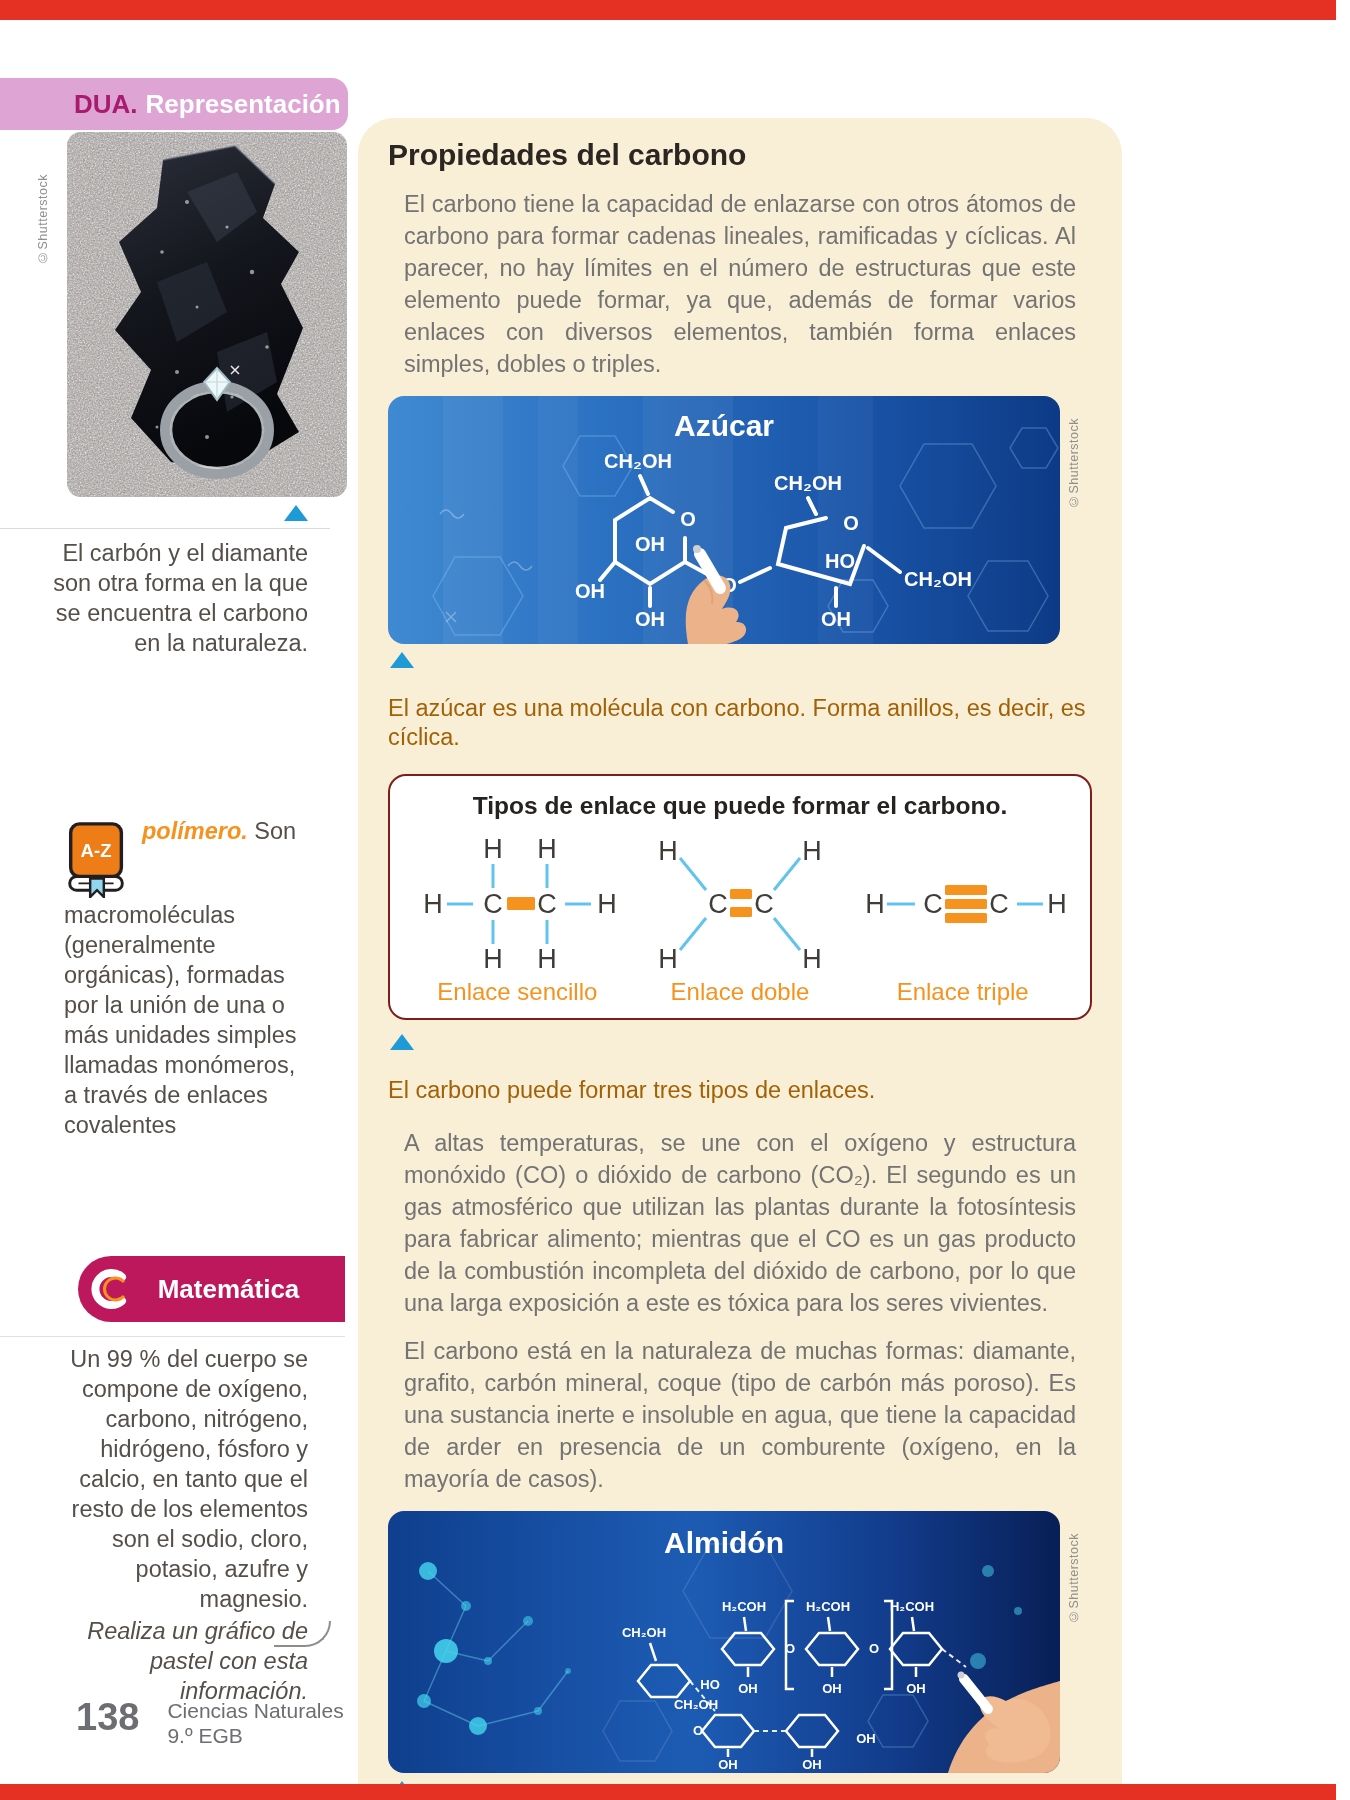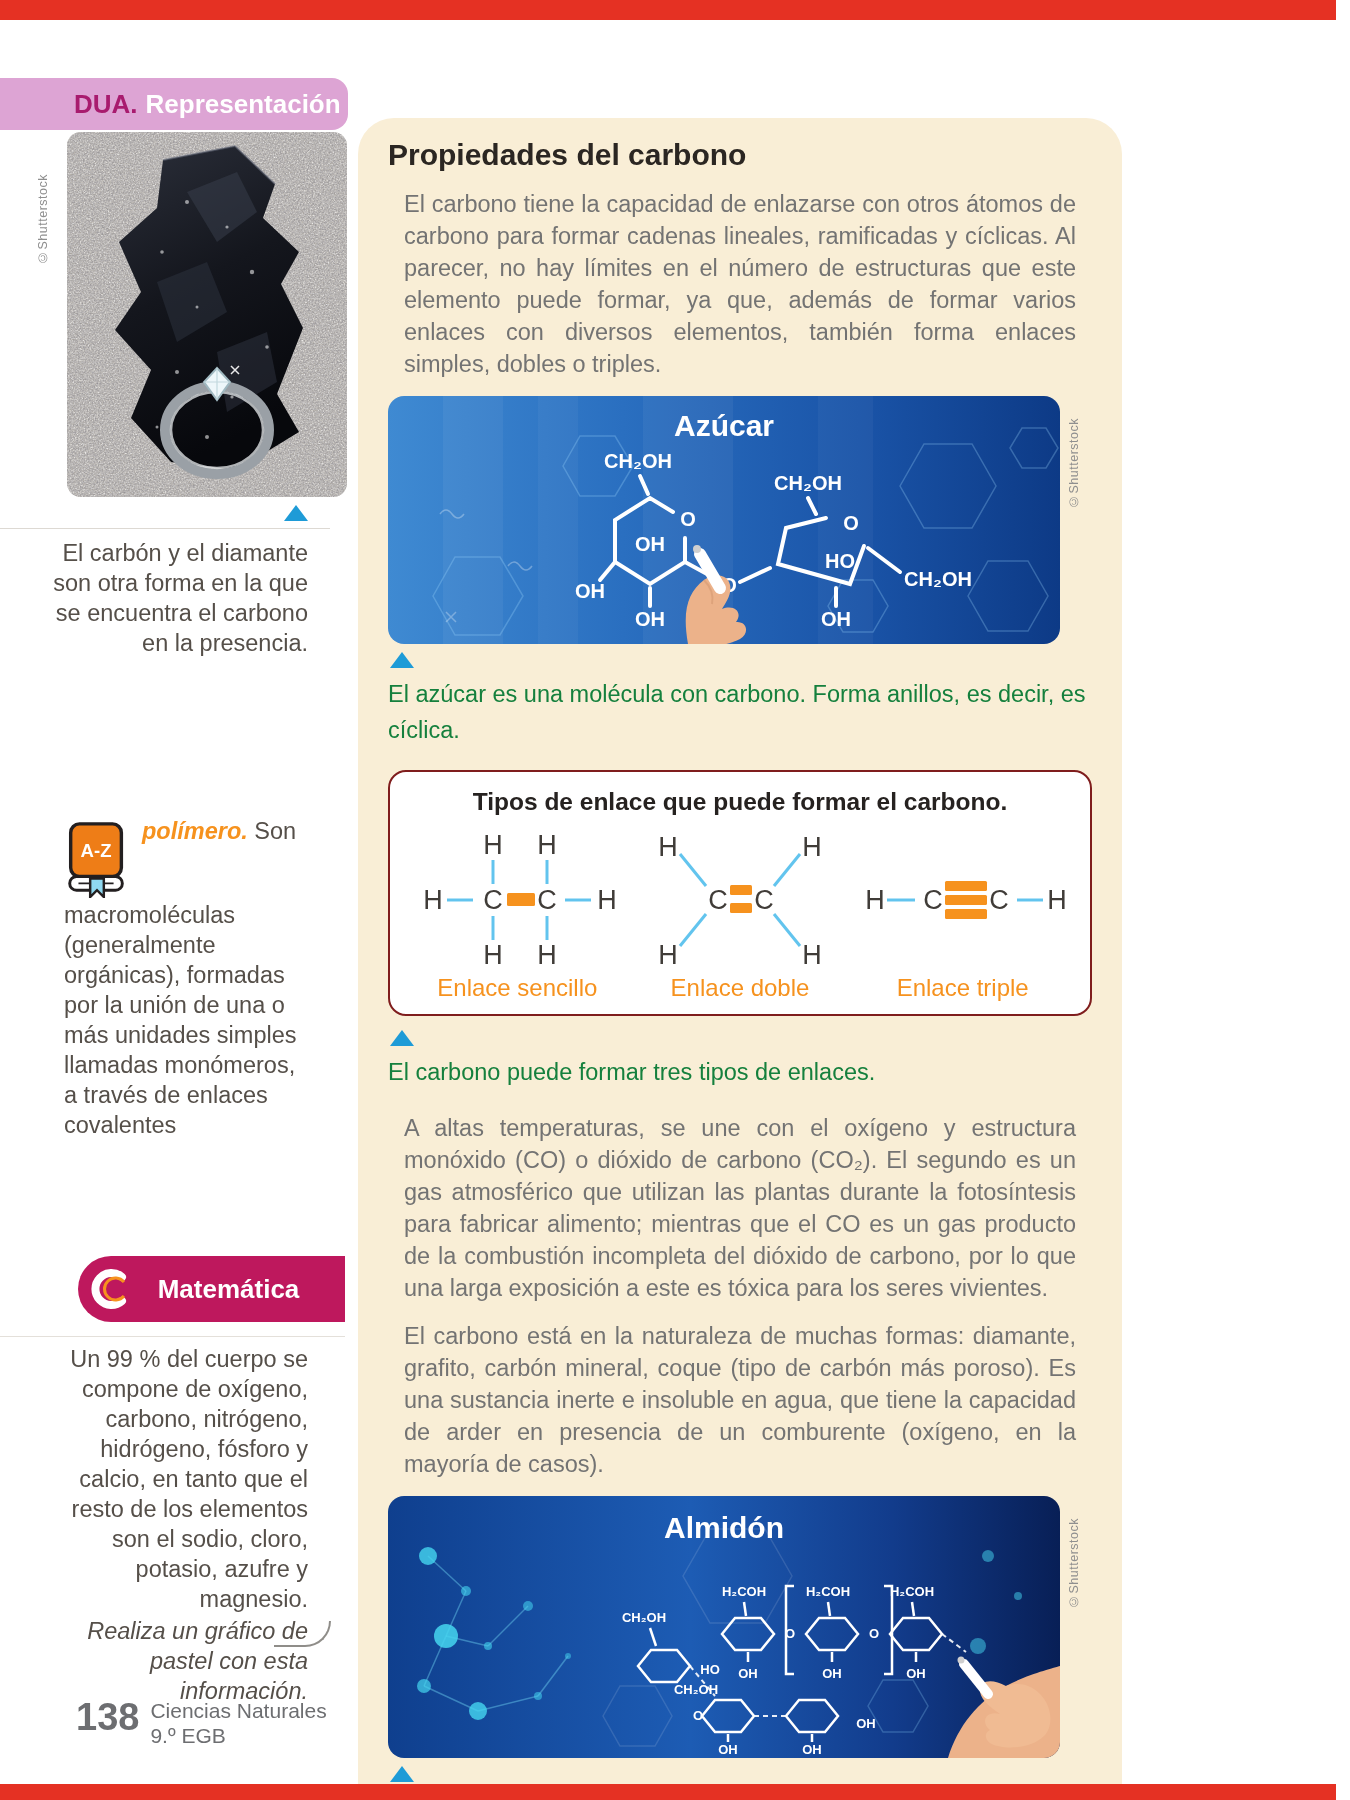--- a/index.html
+++ b/index.html
@@ -35,37 +35,37 @@
                 border-radius:34px 0 0 34px; display:flex; align-items:center; padding:0 10px 0 8px; }
   .math-logo { width:48px; height:48px; flex:0 0 auto; }
   .math-title { flex:1; text-align:center; color:#ffffff; font-weight:bold; font-size:26px; padding-right:12px; }
   .rule-2 { position:absolute; left:0; top:1336px; width:345px; height:1px; background:#e4e0da; }
   .math-text { position:absolute; left:40px; top:1344px; width:268px; text-align:right;
                font-size:23.5px; line-height:30px; color:#554f49; }
   .math-task { font-style:italic; margin-top:2px; }
   .math-corner { position:absolute; left:274px; top:1621px; width:57px; height:26px;
                  border-bottom:2px solid #8f8d89; border-right:2px solid #8f8d89; border-bottom-right-radius:26px; }
 
-  .page-footer { position:absolute; left:76px; top:1697px; display:flex; gap:11px; align-items:flex-start; }
+  .page-footer { position:absolute; left:76px; top:1697px; display:flex; gap:28px; align-items:flex-start; }
   .page-num { font-size:38px; font-weight:bold; color:#6d6e71; line-height:40px; }
   .footer-lines { font-size:21px; color:#6d6e71; line-height:25px; padding-top:1px; }
 
   
   .main-panel { position:absolute; left:358px; top:118px; width:764px; background:#f9eed6;
                 border-radius:36px; padding:18px 30px 24px; }
   .main-title { font-size:30px; font-weight:bold; color:#2b2622; margin:2px 0 16px; }
   .body-p { font-size:23.5px; line-height:32px; color:#737373; text-align:justify; margin:0 16px 16px; }
 
   .figure { position:relative; width:672px; margin:4px 0 8px; }
   .fig-clip { border-radius:16px; overflow:hidden; line-height:0; }
   .fig-credit { position:absolute; right:-21px; top:2px; height:110px; }
 
   .note { margin:8px 0 22px; }
   .note .tri { margin-left:2px; }
-  .note p { margin-top:8px; font-size:23.5px; line-height:36px; color:#15803d; }
+  .note p { margin-top:26px; font-size:23.5px; line-height:29px; color:#a16207; }
   .note-last { margin-bottom:0; }
 
   .bond-box { background:#ffffff; border:2px solid #7f1d1d; border-radius:18px; width:704px;
               padding:14px 16px 12px; margin-bottom:14px; }
   .bond-title { text-align:center; font-size:24.5px; font-weight:bold; color:#262220; margin:2px 0 8px; }
   .bond-grid { display:flex; }
   .bond-cell { flex:1; display:flex; flex-direction:column; align-items:center; }
   .bond-label { font-size:24px; color:#f6921e; margin-top:0; }
 
   svg text { font-family:"Liberation Sans", sans-serif; }
@@ -128,21 +128,21 @@
       <ellipse cx="150" cy="298" rx="52" ry="44" fill="none" stroke="#9aa0a6" stroke-width="10"></ellipse>
       <ellipse cx="150" cy="298" rx="46" ry="38" fill="none" stroke="#dadde0" stroke-width="2.5" opacity="0.8"></ellipse>
       <polygon points="150,236 163,250 150,268 137,250" fill="#eef7fa" stroke="#9fb8c0" stroke-width="2"></polygon>
       <path d="M137,250 L163,250 M150,236 L150,268" stroke="#c2d8de" stroke-width="1.2"></path>
       <path d="M164,234 L172,242 M172,234 L164,242" stroke="#ffffff" stroke-width="1.5" opacity="0.9"></path>
     </svg>
   </div>
 
   <div class="tri coal-tri"></div>
   <div class="rule-1"></div>
-  <p class="coal-caption">El carbón y el diamante son otra forma en la que se encuentra el carbono en la presencia.</p>
+  <p class="coal-caption">El carbón y el diamante son otra forma en la que se encuentra el carbono en la naturaleza.</p>
 
   <div class="glossary">
     <svg class="book-icon" viewBox="0 0 66 80">
       <rect x="6" y="4" width="52" height="54" rx="9" fill="#ee7d17" stroke="#231f20" stroke-width="3.5"></rect>
       <text x="32" y="38" text-anchor="middle" font-size="19" font-weight="bold" fill="#ffffff">A-Z</text>
       <path d="M12,58 h40 a7,7 0 0 1 0,14 h-40 a7,7 0 0 1 0,-14 Z" fill="#ffffff" stroke="#231f20" stroke-width="3"></path>
       <path d="M14,65 h36" stroke="#231f20" stroke-width="2"></path>
       <polygon points="26,60 40,60 40,79 33,72 26,79" fill="#8fd8f0" stroke="#231f20" stroke-width="2.5"></polygon>
     </svg>
     <p><span class="gloss-term">polímero.</span><span> Son macromoléculas (generalmente orgánicas), formadas por la unión de una o más unidades simples llamadas monómeros, a través de enlaces covalentes</span></p>

